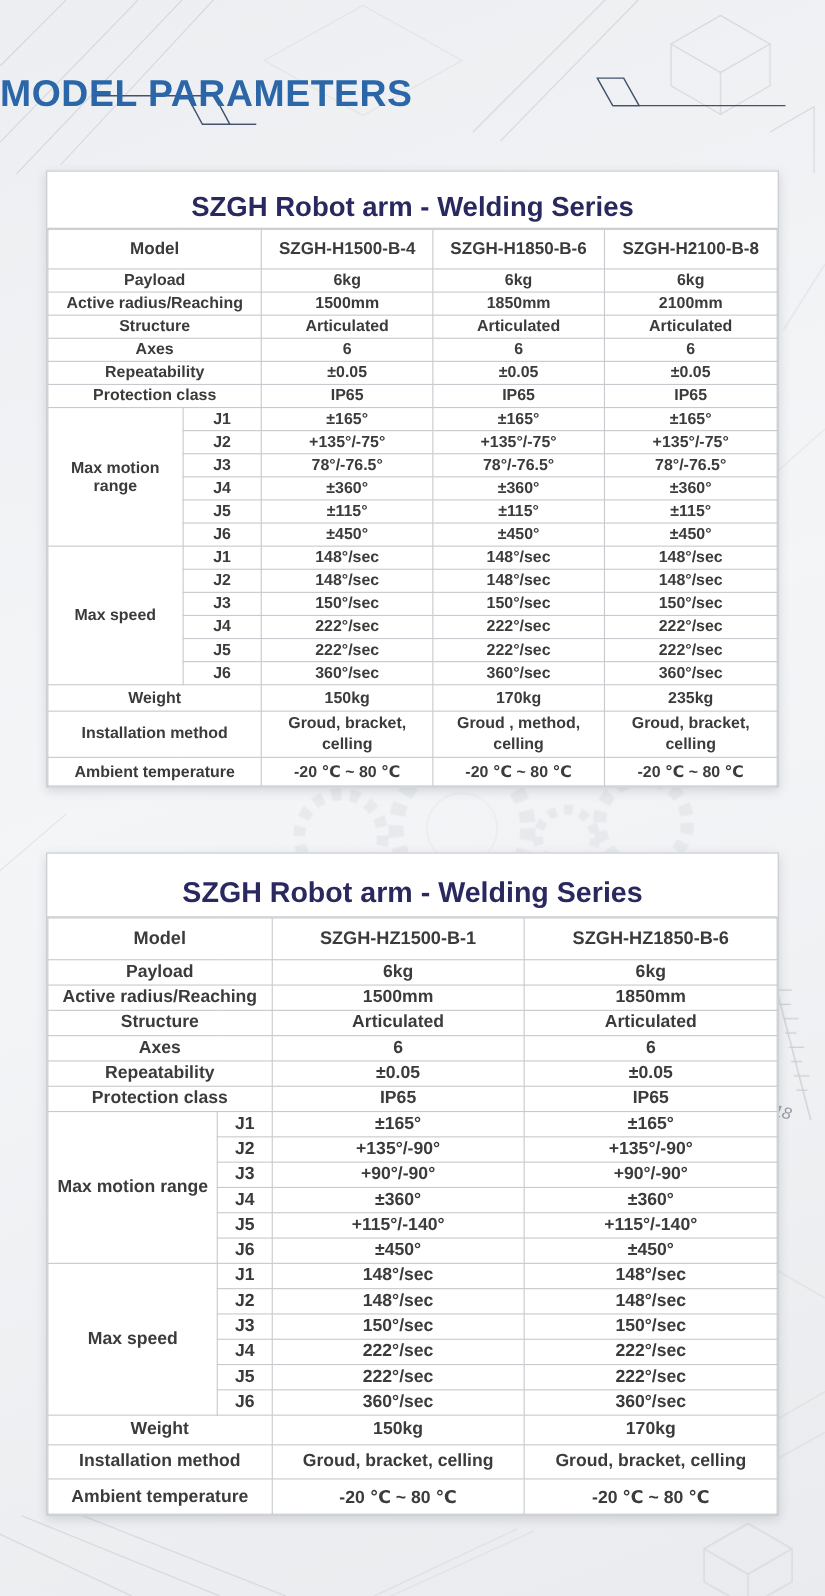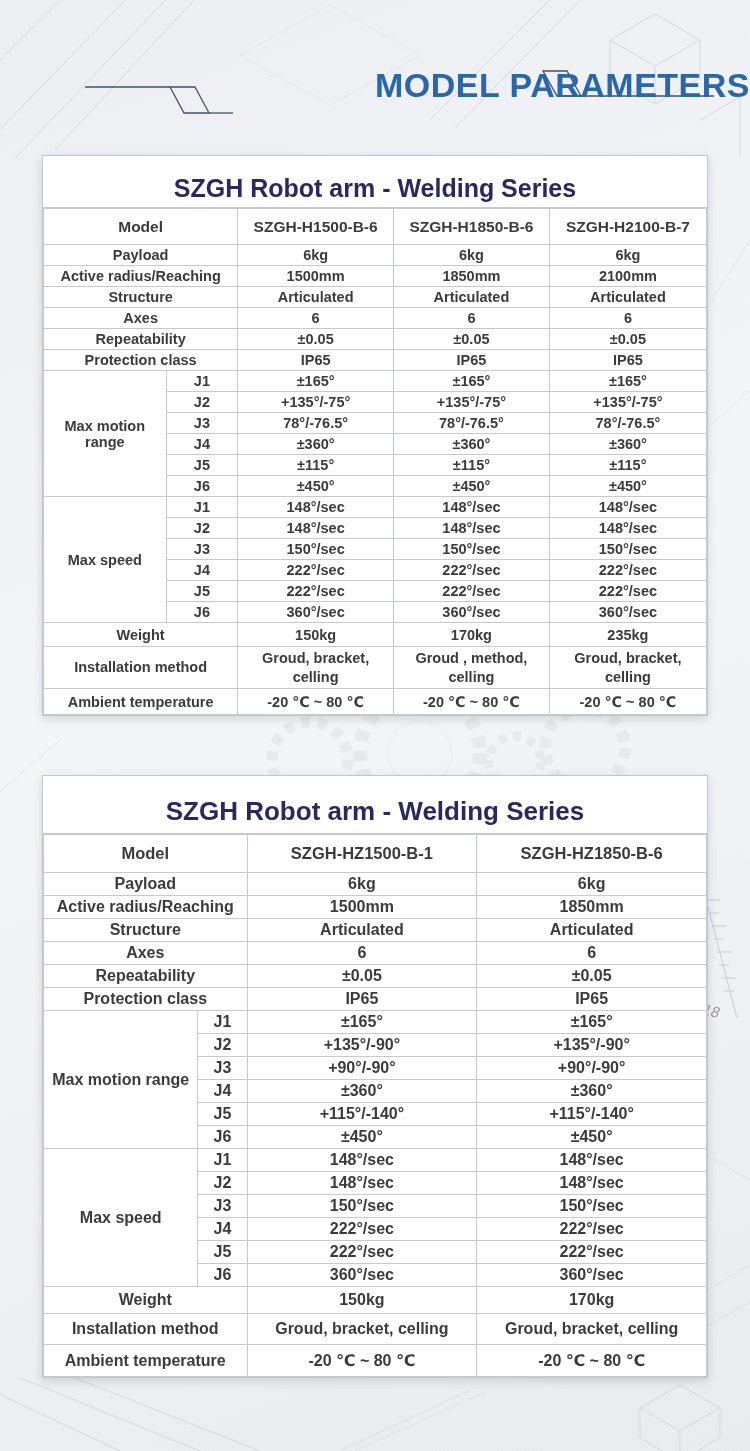--- a/index.html
+++ b/index.html
@@ -11,21 +11,21 @@
   }
   *{box-sizing:border-box;}
   html,body{margin:0;padding:0;}
   body{
     width:750px;height:1451px;position:relative;overflow:hidden;
     background:linear-gradient(160deg,#eceef1 0%,#f4f5f7 45%,#e9ebee 100%);
     font-family:"Liberation Sans","DejaVu Sans",sans-serif;
   }
   svg.bg{position:absolute;left:0;top:0;width:750px;height:1451px;z-index:0;}
   .page-header{
-    position:absolute;top:66px;left:0;width:100%;text-align:right;
+    position:absolute;top:66px;left:0;width:100%;text-align:left;
     font-size:34px;font-weight:bold;color:var(--heading-blue);
     letter-spacing:0.5px;z-index:2;
   }
   .spec-card{
     position:absolute;left:42px;width:666px;background:#ffffff;
     border:1px solid #c2c5c9;box-shadow:0 3px 9px rgba(60,70,90,0.18);z-index:1;
   }
   #card0{top:155px;}
   #card1{top:775px;}
   .card-title{
@@ -128,23 +128,23 @@
         <colgroup>
           <col style="width: 18.5%;">
           <col style="width: 10.8%;">
           <col style="width: 23.5%;">
           <col style="width: 23.5%;">
           <col style="width: 23.7%;">
         </colgroup>
         <tbody>
           <tr class="r-model">
             <td class="lab" colspan="2">Model</td>
-            <td class="val">SZGH-H1500-B-6</td>
+            <td class="val">SZGH-H1500-B-4</td>
             <td class="val">SZGH-H1850-B-6</td>
-            <td class="val">SZGH-H2100-B-7</td>
+            <td class="val">SZGH-H2100-B-8</td>
           </tr>
           <tr class="r-std">
             <td class="lab" colspan="2">Payload</td>
             <td class="val">6kg</td>
             <td class="val">6kg</td>
             <td class="val">6kg</td>
           </tr>
           <tr class="r-std">
             <td class="lab" colspan="2">Active radius/Reaching</td>
             <td class="val">1500mm</td>

